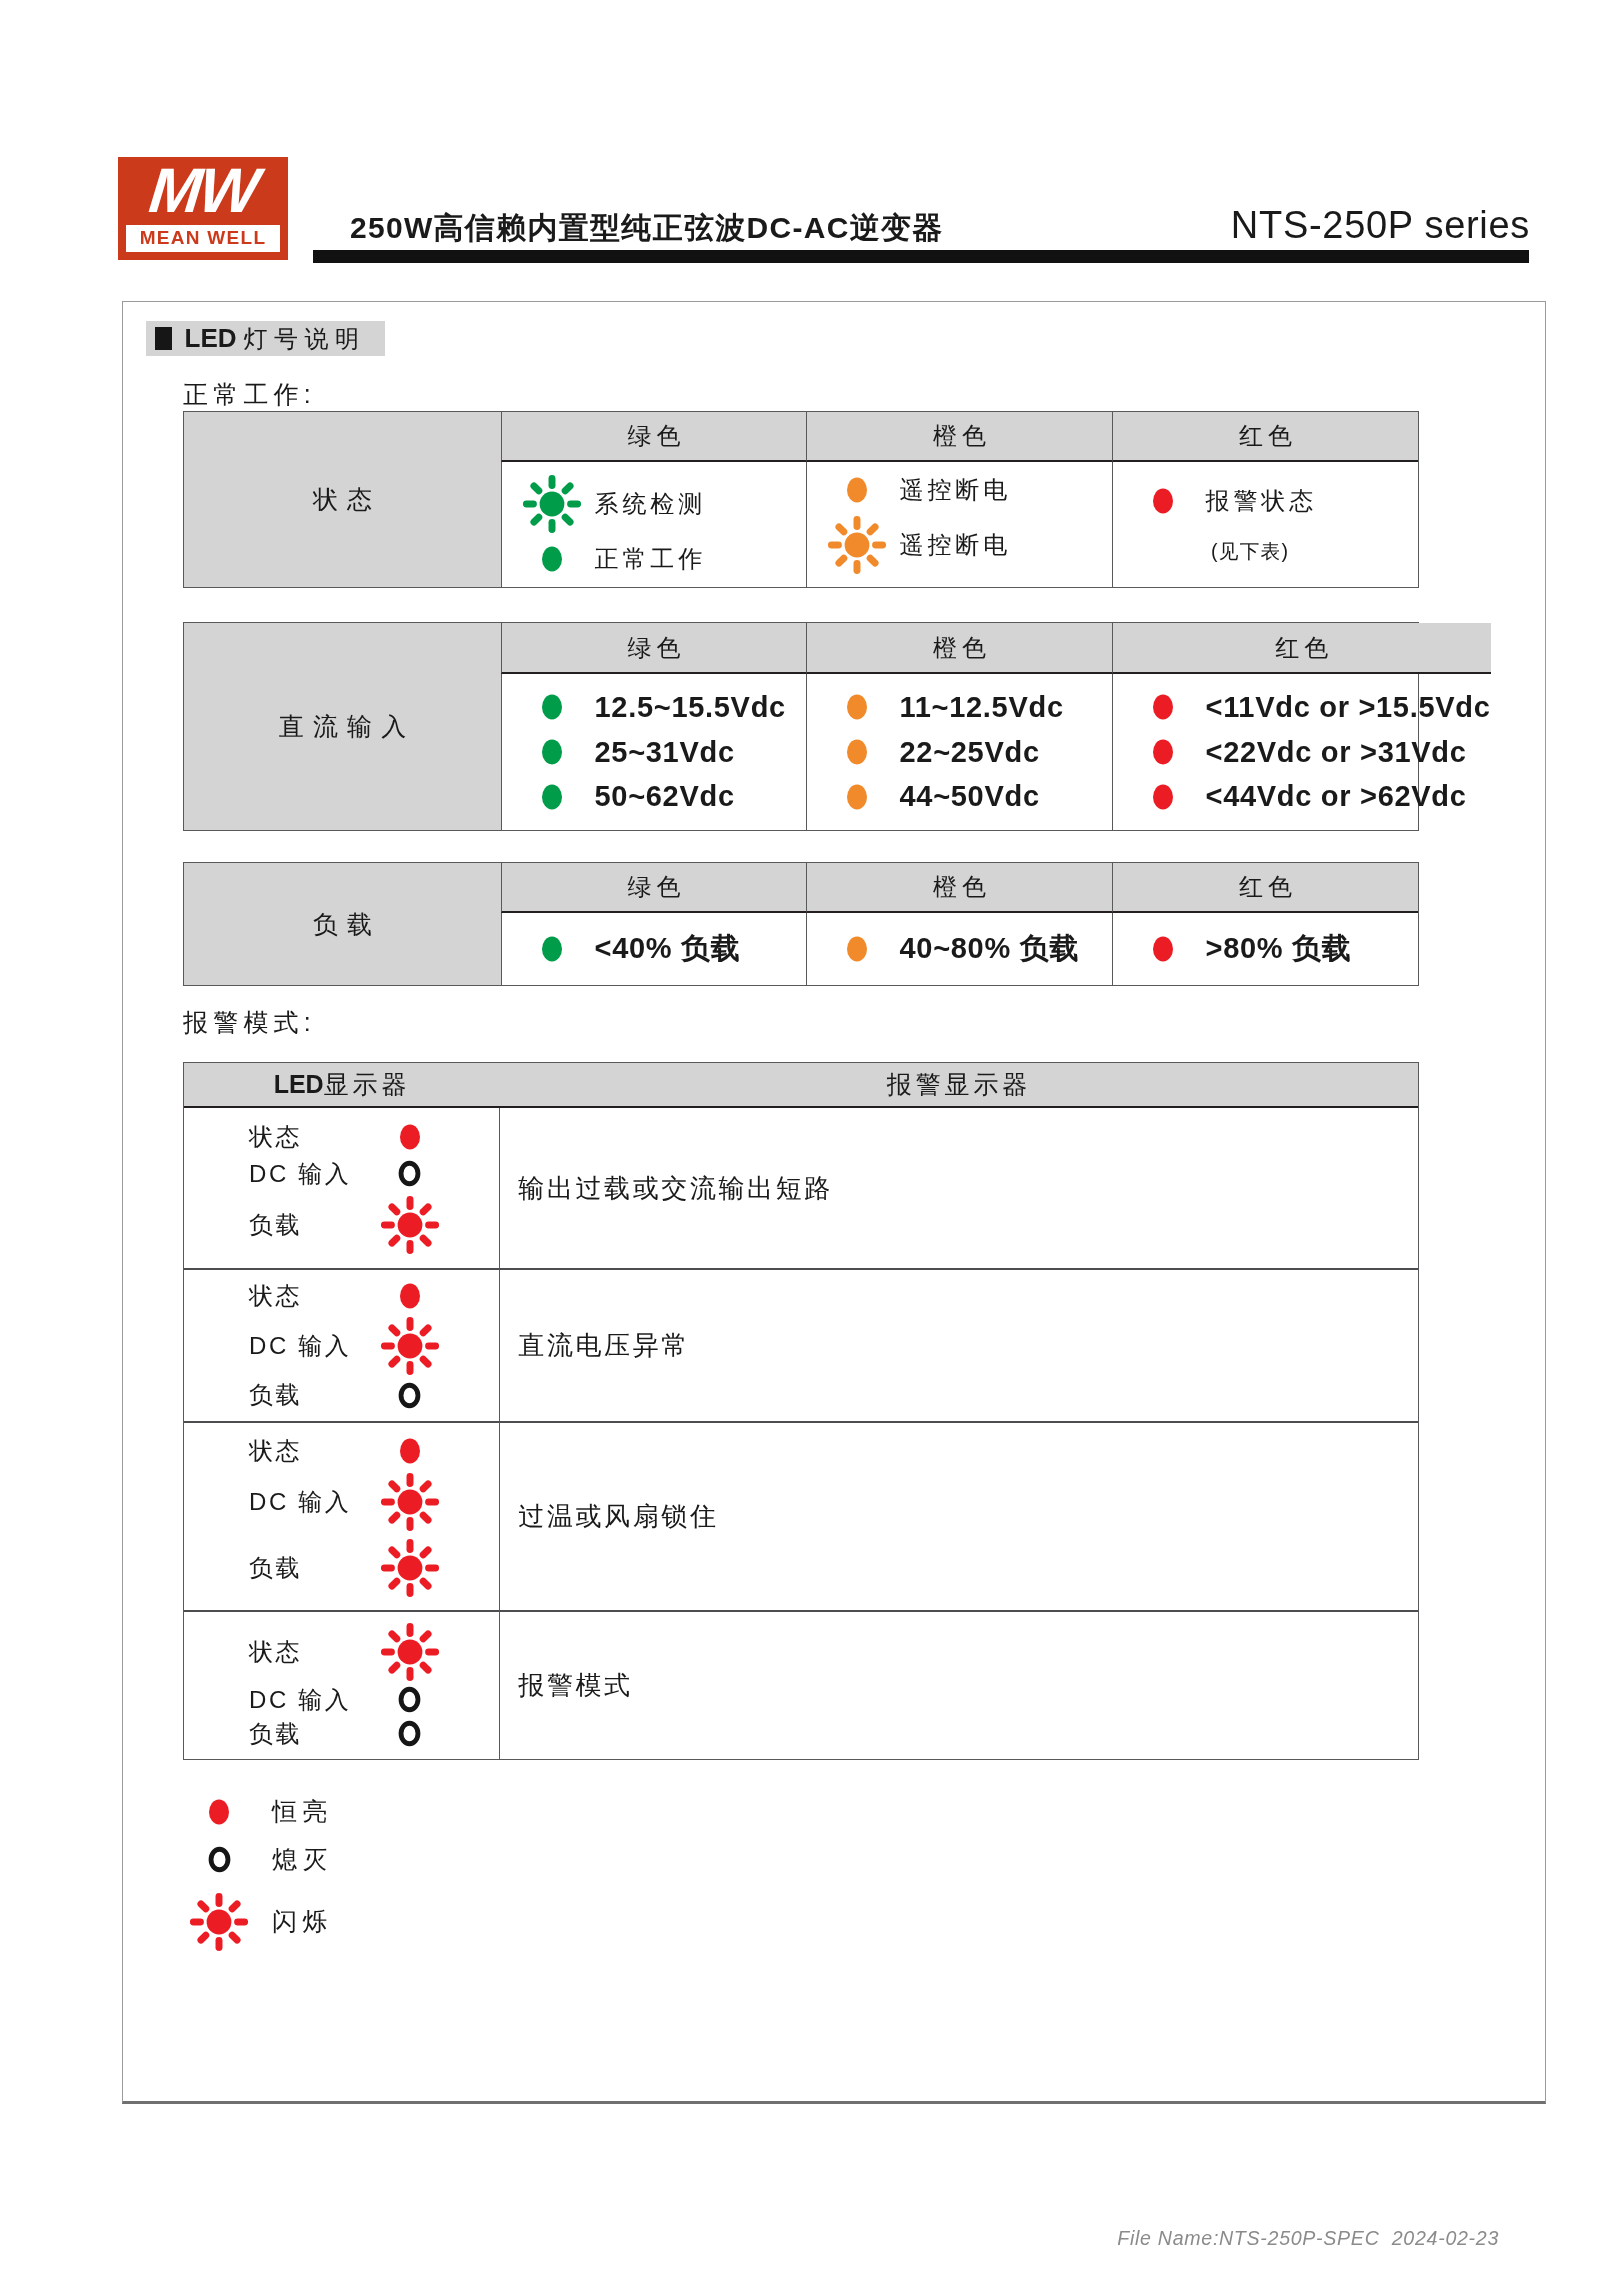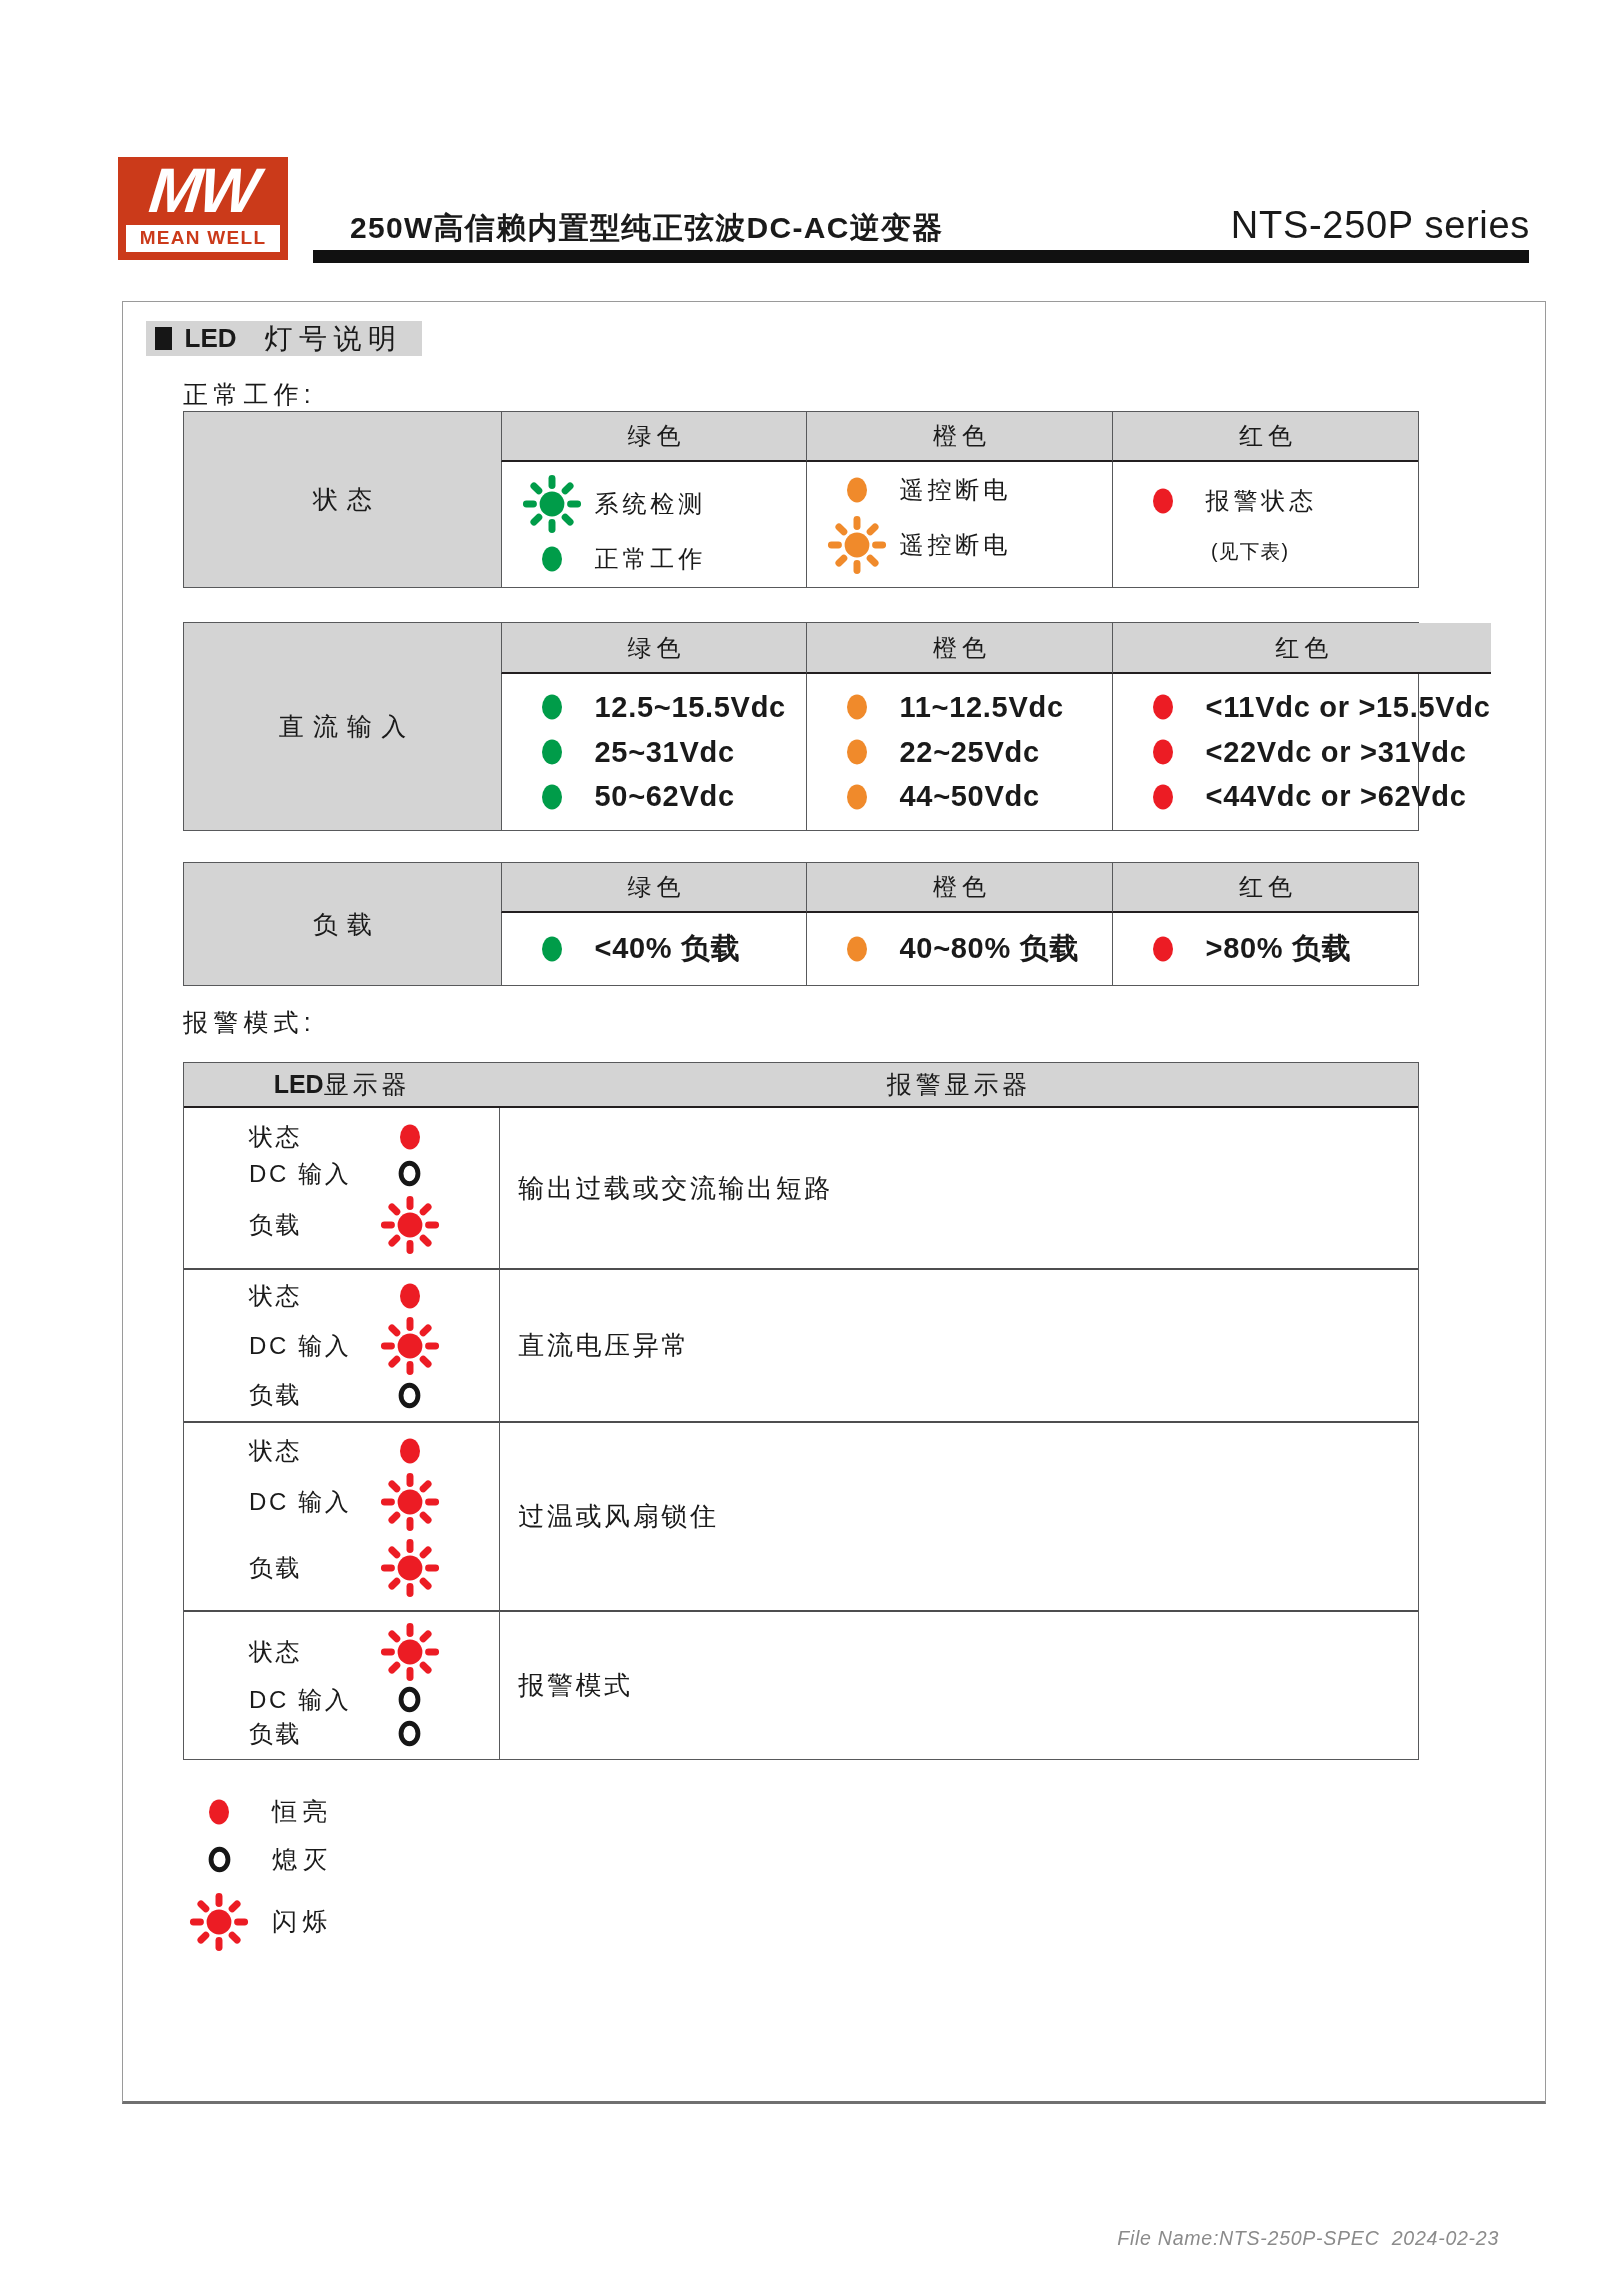--- a/index.html
+++ b/index.html
@@ -19,21 +19,21 @@
   .black-bar{position:absolute;left:313px;top:250px;width:1216px;height:13px;background:#111;}
 
   
   .content-box{position:absolute;left:122px;top:301px;width:1424px;height:1803px;
                border:1.3px solid #9a9a9a;border-bottom:3.3px solid #707070;box-sizing:border-box;background:#fff;}
 
   .section-chip{position:absolute;left:23px;top:19px;height:35px;background:var(--gray);
                 display:inline-flex;align-items:center;padding:0 19.6px 0 9.2px;}
   .chip-square{width:16.4px;height:23.6px;background:#161616;margin-right:13px;}
   .chip-latin{font-size:26px;font-weight:bold;}
-  .chip-cn{font-size:28px;margin-left:28px;letter-spacing:6.5px;}
+  .chip-cn{font-size:24px;margin-left:7px;letter-spacing:6.5px;}
 
   .mode-label{position:absolute;left:60px;font-size:25px;letter-spacing:5.2px;white-space:nowrap;}
 
   
   .stable{position:absolute;left:60px;width:1236px;display:grid;
           grid-template-columns:317px 305px 306px 1fr;
           grid-template-rows:var(--hr) 1fr;
           border:1.3px solid #58595b;box-sizing:border-box;background:#fff;}
   .st-label{grid-column:1;grid-row:1/3;background:var(--gray);display:flex;align-items:center;
             justify-content:center;font-size:25px;letter-spacing:9.2px;text-indent:9.2px;}

